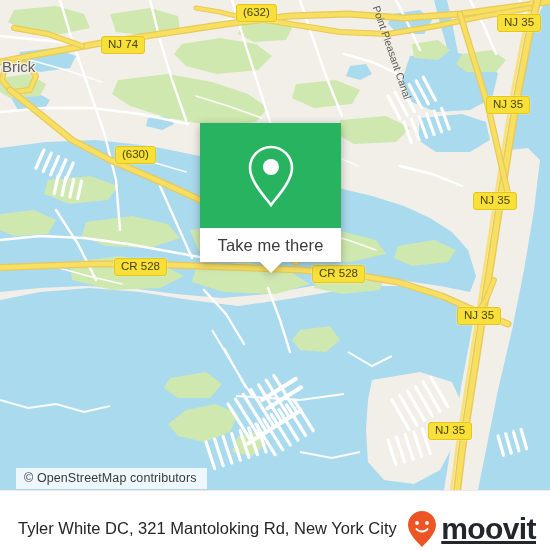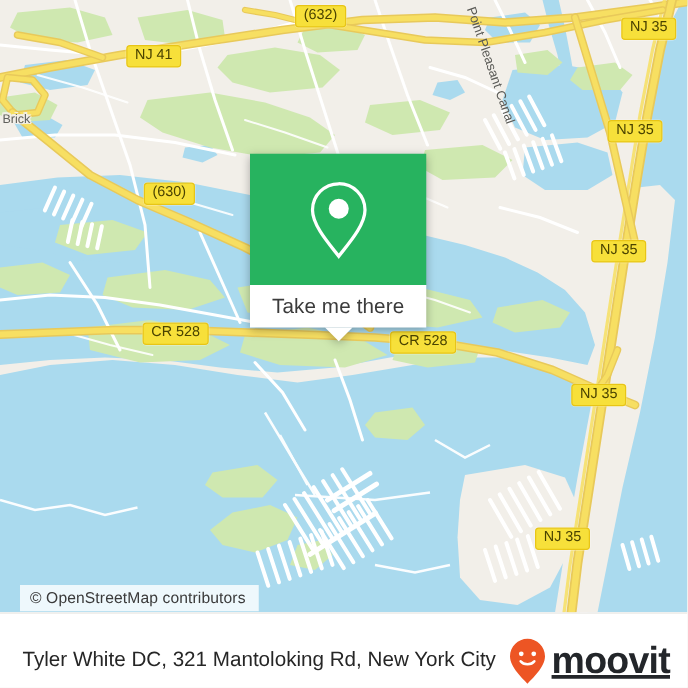--- a/index.html
+++ b/index.html
@@ -53,25 +53,24 @@
   
   .shield{
     position:absolute;z-index:30;
     background:#f7e03a;border:1.6px solid #e8c516;border-radius:3px;
     color:#4a4300;font-size:11.5px;font-weight:normal;
     padding:1px 6px 2px 6px;line-height:13px;white-space:nowrap;
     box-shadow:0 0 0 .5px rgba(255,255,255,.35);
   }
   .place{
     position:absolute;z-index:30;color:#60605c;
-    font-size:10px;white-space:nowrap;
+    font-size:15px;white-space:nowrap;
     text-shadow:
       1.4px 0 #f2efe9,-1.4px 0 #f2efe9,0 1.4px #f2efe9,0 -1.4px #f2efe9,
       1px 1px #f2efe9,-1px -1px #f2efe9,1px -1px #f2efe9,-1px 1px #f2efe9;
-    margin-top: 32px;
   }
   .water-label{
     position:absolute;z-index:30;color:#5a5a56;
     font-size:10.5px;white-space:nowrap;transform-origin:0 0;
   }
 
   
   #footer{
     position:absolute;left:0;top:490px;width:550px;height:76px;
     background:#ffffff;display:flex;align-items:center;
@@ -327,21 +326,21 @@
           <path d="M348 352 L372 366 L392 356"></path>
           <path d="M300 452 L332 458 L360 452"></path>
         </g>
       </g>
     </svg>
 
     <div class="place" style="left:2px;top:58px;">Brick</div>
 
     <div class="water-label" style="left:382px;top:4px;transform:rotate(71deg);">Point Pleasant Canal</div>
 
-    <div class="shield" style="left:101px;top:36px;">NJ 41</div>
+    <div class="shield" style="left:101px;top:36px;">NJ 74</div>
     <div class="shield" style="left:236px;top:4px;">(632)</div>
     <div class="shield" style="left:497px;top:14px;">NJ 35</div>
     <div class="shield" style="left:486px;top:96px;">NJ 35</div>
     <div class="shield" style="left:98px;top:146px;margin-left:17px;">(630)</div>
     <div class="shield" style="left:473px;top:192px;">NJ 35</div>
     <div class="shield" style="left:114px;top:258px;">CR 528</div>
     <div class="shield" style="left:312px;top:265px;">CR 528</div>
     <div class="shield" style="left:457px;top:307px;">NJ 35</div>
     <div class="shield" style="left:428px;top:422px;">NJ 35</div>
 

